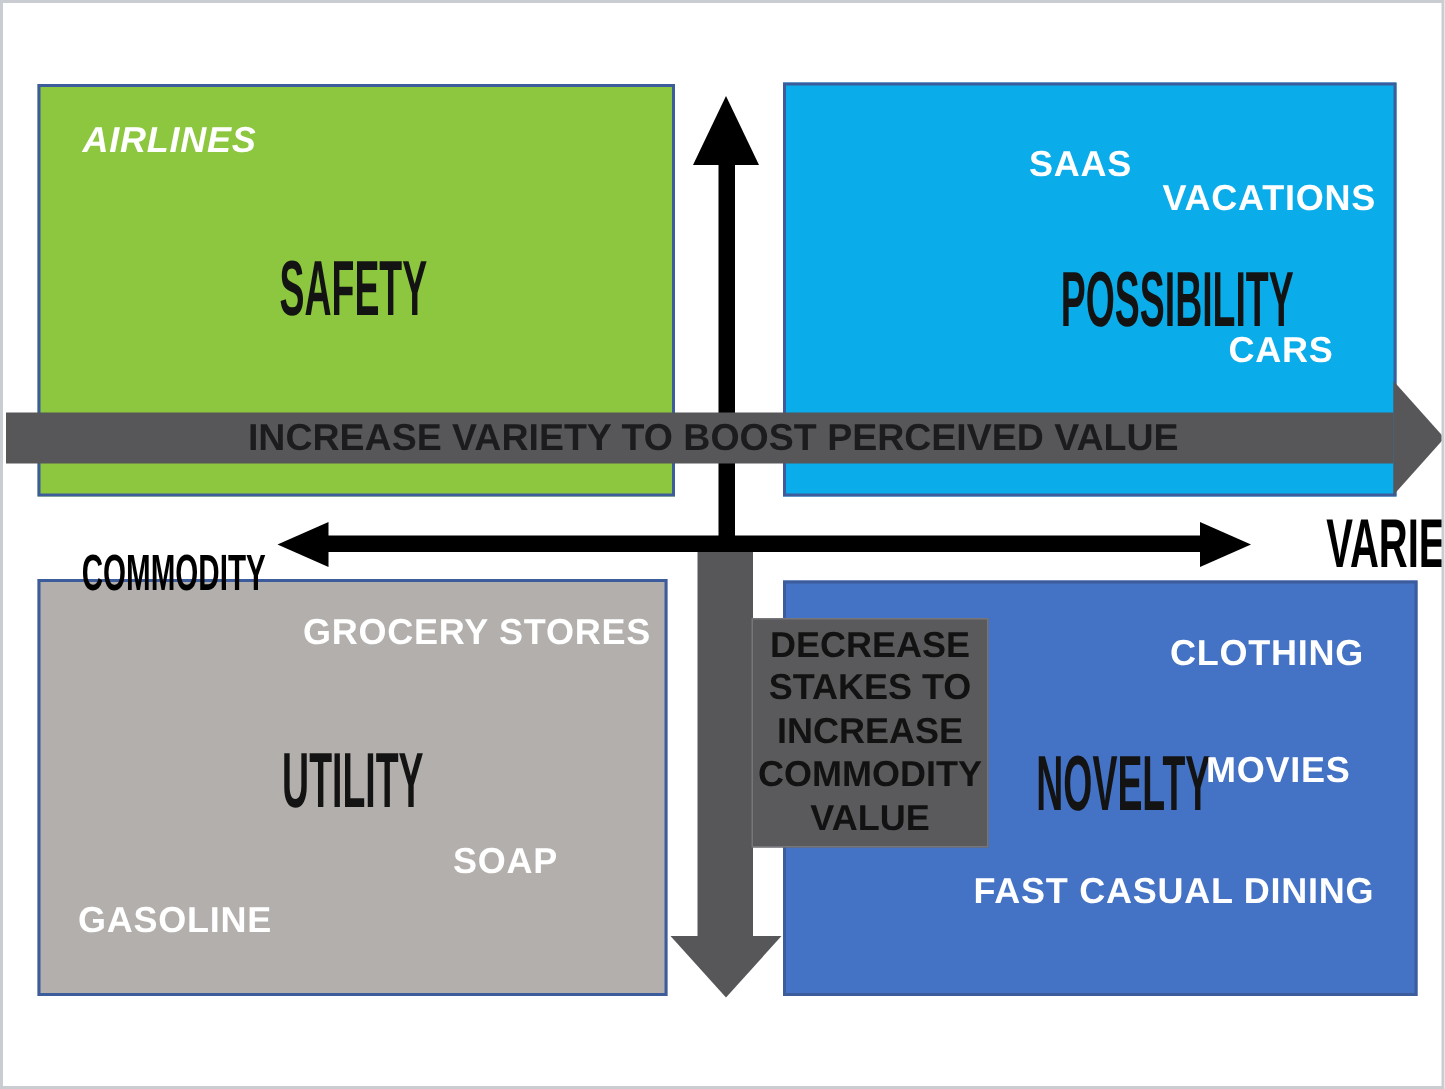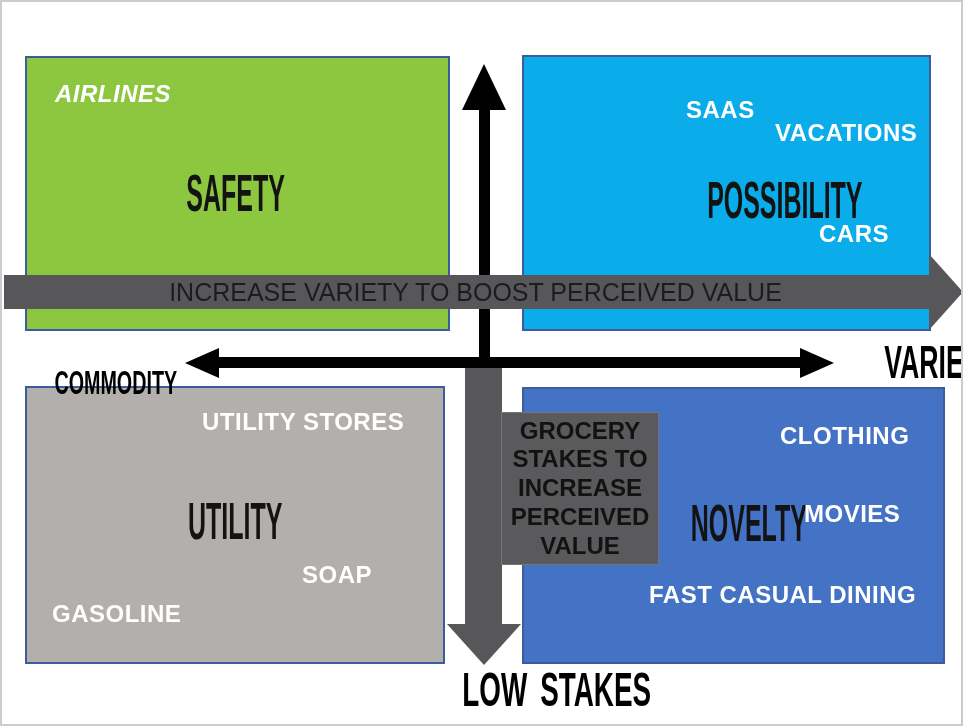--- a/index.html
+++ b/index.html
@@ -22,21 +22,21 @@
   .h-line { left:215px; top:355px; width:585px; height:11px; }
   .tri { position:absolute; width:0; height:0; z-index:2; }
   .tri-up    { left:460px; top:62px;  border-left:22px solid transparent; border-right:22px solid transparent; border-bottom:46px solid #000; }
   .tri-left  { left:183px; top:346px; border-top:15px solid transparent; border-bottom:15px solid transparent; border-right:34px solid #000; }
   .tri-right { left:798px; top:346px; border-top:15px solid transparent; border-bottom:15px solid transparent; border-left:34px solid #000; }
   
   .gband { left:2px; top:273px; width:925px; height:34px; z-index:3; }
   .gband-head { left:927px; top:252px; border-top:38px solid transparent; border-bottom:38px solid transparent; border-left:34px solid #57575a; z-index:3; }
   .gband-label {
     position:absolute; left:2px; top:273px; width:925px; height:34px; line-height:34px;
-    text-align:center; text-indent:18px; font-size:25px; font-weight:normal; color:#1c1c1e;
+    text-align:center; text-indent:18px; font-size:25px; font-weight:bold; color:#1c1c1e;
     z-index:3; white-space:nowrap;
   }
   .vshaft { left:463px; top:366px; width:37px; height:257px; z-index:2; }
   .vshaft-head { left:445px; top:622px; border-left:37px solid transparent; border-right:37px solid transparent; border-top:41px solid #57575a; z-index:2; }
   .dbox {
     position:absolute; left:499px; top:410px; width:158px; height:153px;
     border:1px solid #76767a; box-sizing:border-box; z-index:4;
     display:flex; align-items:center; justify-content:center; text-align:center;
     font-size:24px; font-weight:bold; color:#121212; line-height:1.2; padding:0 3px;
   }
@@ -84,26 +84,23 @@
   <div class="tri tri-left"></div>
   <div class="tri tri-right"></div>
 
   <div class="abs gband" style="background: rgb(87, 87, 90);"></div>
   <div class="tri gband-head"></div>
   <div class="gband-label">INCREASE VARIETY TO BOOST PERCEIVED VALUE</div>
 
   <div class="abs vshaft" style="background: rgb(87, 87, 90);"></div>
   <div class="tri vshaft-head"></div>
   <div class="dbox" style="background: rgb(90, 90, 92);">
-    <span>GROCERY STAKES TO INCREASE PERCEIVED VALUE</span>
+    <span>DECREASE STAKES TO INCREASE COMMODITY VALUE</span>
   </div>
 
-  <div class="axis-title t-bottom">
-    <span>LOW STAKES</span>
-  </div>
   <div class="axis-title t-left">
     <span>COMMODITY</span>
   </div>
   <div class="axis-title t-right">
     <span>VARIETY</span>
   </div>
 
   <div class="qtitle qt-safety">
     <span>SAFETY</span>
   </div>
@@ -116,21 +113,21 @@
   <div class="qtitle qt-novelty">
     <span>NOVELTY</span>
   </div>
 
   <span class="lbl i-airlines">AIRLINES</span>
 
   <span class="lbl i-saas">SAAS</span>
   <span class="lbl i-vacations">VACATIONS</span>
   <span class="lbl i-cars">CARS</span>
 
-  <span class="lbl i-grocery">UTILITY STORES</span>
+  <span class="lbl i-grocery">GROCERY STORES</span>
   <span class="lbl i-soap">SOAP</span>
   <span class="lbl i-gasoline">GASOLINE</span>
 
   <span class="lbl i-clothing">CLOTHING</span>
   <span class="lbl i-movies">MOVIES</span>
   <span class="lbl i-fastcasual">FAST CASUAL DINING</span>
 
 </div>
 
 </body></html>

